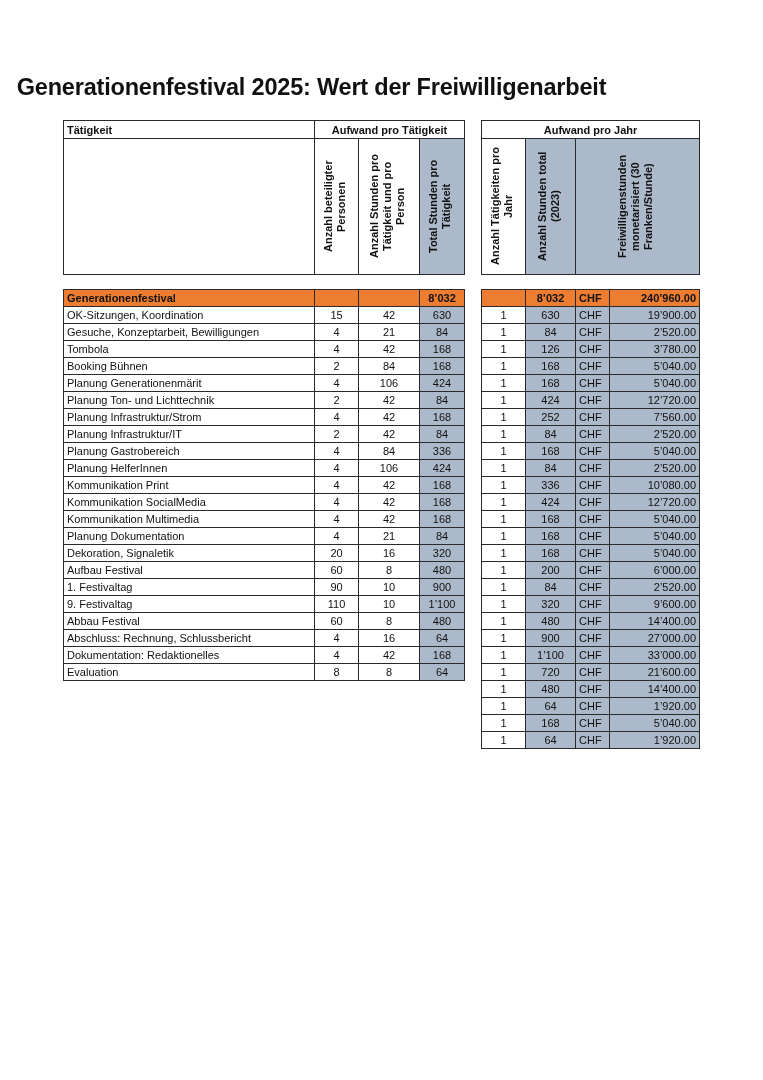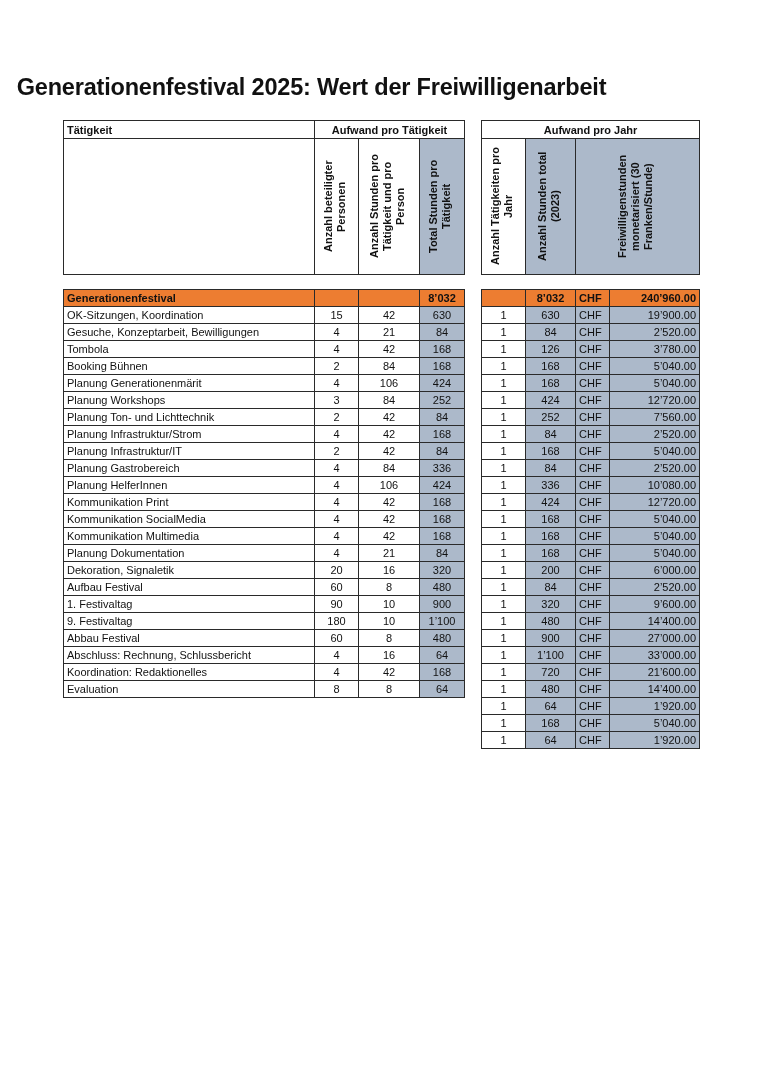--- a/index.html
+++ b/index.html
@@ -82,26 +82,20 @@
         <td class="c">84</td>
         <td class="c blue">168</td>
       </tr>
       <tr>
         <td class="l">Planung Generationenmärit</td>
         <td class="c">4</td>
         <td class="c">106</td>
         <td class="c blue">424</td>
       </tr>
       <tr>
-        <td class="l">Planung Workshops</td>
-        <td class="c">3</td>
-        <td class="c">84</td>
-        <td class="c blue">252</td>
-      </tr>
-      <tr>
         <td class="l">Planung Ton- und Lichttechnik</td>
         <td class="c">2</td>
         <td class="c">42</td>
         <td class="c blue">84</td>
       </tr>
       <tr>
         <td class="l">Planung Infrastruktur/Strom</td>
         <td class="c">4</td>
         <td class="c">42</td>
         <td class="c blue">168</td>
@@ -161,38 +155,38 @@
         <td class="c blue">480</td>
       </tr>
       <tr>
         <td class="l">1. Festivaltag</td>
         <td class="c">90</td>
         <td class="c">10</td>
         <td class="c blue">900</td>
       </tr>
       <tr>
         <td class="l">9. Festivaltag</td>
-        <td class="c">180</td>
+        <td class="c">110</td>
         <td class="c">10</td>
         <td class="c blue">1’100</td>
       </tr>
       <tr>
         <td class="l">Abbau Festival</td>
         <td class="c">60</td>
         <td class="c">8</td>
         <td class="c blue">480</td>
       </tr>
       <tr>
         <td class="l">Abschluss: Rechnung, Schlussbericht</td>
         <td class="c">4</td>
         <td class="c">16</td>
         <td class="c blue">64</td>
       </tr>
       <tr>
-        <td class="l">Koordination: Redaktionelles</td>
+        <td class="l">Dokumentation: Redaktionelles</td>
         <td class="c">4</td>
         <td class="c">42</td>
         <td class="c blue">168</td>
       </tr>
       <tr>
         <td class="l">Evaluation</td>
         <td class="c">8</td>
         <td class="c">8</td>
         <td class="c blue">64</td>
       </tr>

